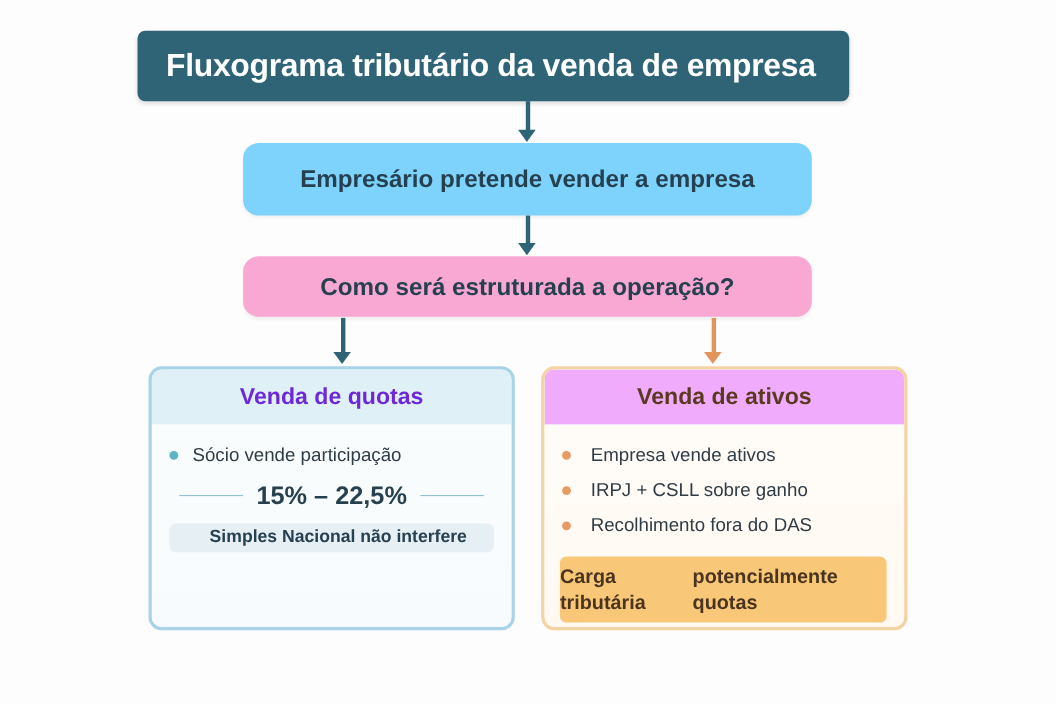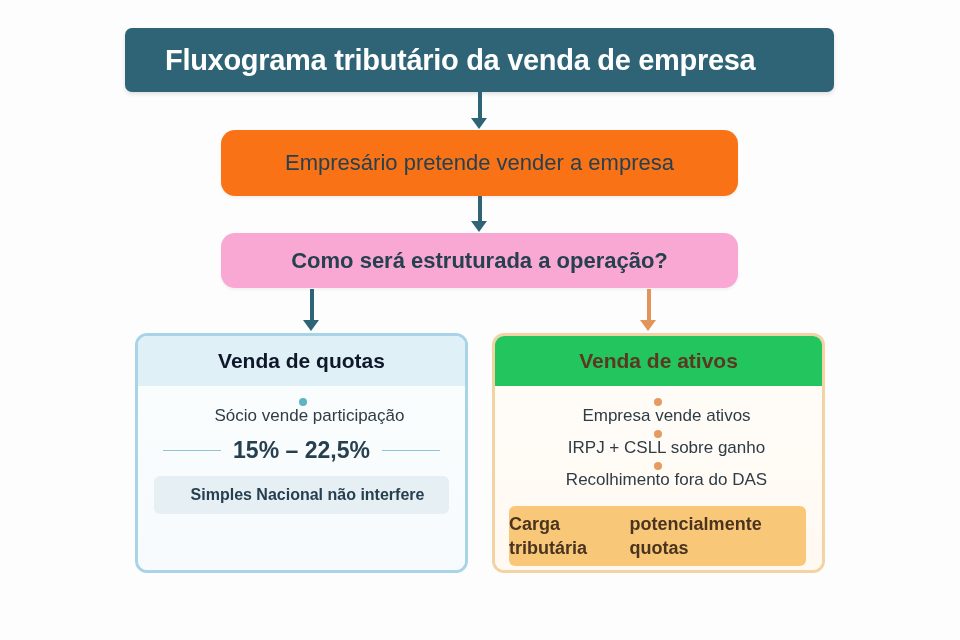--- a/index.html
+++ b/index.html
@@ -1,50 +1,50 @@
 <!DOCTYPE html>
 <html><head>
 <meta charset="utf-8">
 <style>
   html, body { margin:0; padding:0; }
   body { width:960px; height:640px; background:#fdfdfd; position:relative; overflow:hidden;
          font-family:"Liberation Sans", "DejaVu Sans", sans-serif; }
   .abs { position:absolute; box-sizing:border-box; }
-  .title { left:125px; top:28px; width:709px; height:64px; background:#2e6476; border-radius:7px;
-           color:#fff; font-size:29px; font-weight:bold; display:flex; align-items:center; padding-left:40px;
+  .title { left:125px; top:28px; width:647px; height:64px; background:#2e6476; border-radius:7px;
+           color:#fff; font-size:29px; font-weight:bold; display:flex; align-items:center; padding-left:26px;
            box-shadow:0 2px 4px rgba(0,0,0,0.12); letter-spacing:-0.3px; }
-  .step1 { left:221px; top:130px; width:517px; height:66px; background:#f97316; border-radius:14px;
-           display:flex; align-items:center; justify-content:center; font-size:22px; font-weight:normal; color:#27404f;
+  .step1 { left:221px; top:130px; width:517px; height:66px; background:#7dd3fc; border-radius:14px;
+           display:flex; align-items:center; justify-content:center; font-size:22px; font-weight:bold; color:#27404f;
            box-shadow:0 2px 3px rgba(0,0,0,0.05); }
   .step2 { left:221px; top:233px; width:517px; height:55px; background:#f9a8d4; border-radius:14px;
            display:flex; align-items:center; justify-content:center; font-size:22px; font-weight:bold; color:#27404f;
            box-shadow:0 2px 3px rgba(0,0,0,0.05); }
   .arrow { width:2px; }
   .arrow .shaft { position:absolute; left:-1.5px; top:0; width:4px; }
   .arrow .head { position:absolute; left:-8px; width:0; height:0; border-left:8.5px solid transparent;
                  border-right:8.5px solid transparent; border-top:11px solid; }
   .card { border-radius:12px; border:3px solid; overflow:hidden; background:#fff; }
   .card-left { left:135px; top:333px; width:333px; height:240px; border-color:#a9d3e6; }
   .card-right { left:492px; top:333px; width:333px; height:240px; border-color:#f3d3a4; }
   .card-head { height:50px; display:flex; align-items:center; justify-content:center; font-size:21px; font-weight:bold; }
-  .card-left .card-head { background:#dff0f7; color:#0f172a; }
-  .card-right .card-head { background:#22c55e; color:#5a3920; }
+  .card-left .card-head { background:#dff0f7; color:#6d28d9; }
+  .card-right .card-head { background:#f0abfc; color:#5a3920; }
   .card-left .card-body { background:linear-gradient(#fafdfe,#f6fafc); height:100%; }
   .card-right .card-body { background:linear-gradient(#fffcf8,#fff8ef); height:100%; }
   .bullets { list-style:none; margin:0; padding:12px 0 0 0; }
-  .bullets li { display:flex; align-items:center; height:32px; font-size:17px; color:#2f3b45;flex-direction:column; }
+  .bullets li { display:flex; align-items:center; height:32px; font-size:17px; color:#2f3b45; }
   .card-left .bullets li { padding-left:16px; }
   .card-right .bullets li { padding-left:16px; }
   .dot { width:8px; height:8px; border-radius:50%; margin-right:13px; flex:none; }
   .card-left .dot { background:#5fb3c6; }
   .card-right .dot { background:#e79a62; margin-right:18px; }
   .rate-row { display:flex; align-items:center; justify-content:center; margin-top:4px; height:32px; }
   .rate-line { height:1px; background:#8fc3d8; width:58px; }
   .rate { font-size:23px; font-weight:bold; color:#27404f; margin:0 12px; }
-  .note-left { margin:10px 16px 0 16px; height:38px; background:#e6eff4; border-radius:6px; display:flex;
+  .note-left { margin:10px 16px 0 16px; height:26px; background:#e6eff4; border-radius:6px; display:flex;
                align-items:center; justify-content:center; font-size:16px; font-weight:bold; color:#27404f;padding-left:12px; }
   .note-right { margin:12px 16px 0 14px; height:60px; background:#f8c878; border-radius:6px; display:flex;
                 align-items:center; justify-content:center; font-size:18px; font-weight:bold;
                 color:#4a3420; line-height:24px; }
 </style>
 </head>
 <body>
 
 <div class="abs title">Fluxograma tributário da venda de empresa</div>
 

